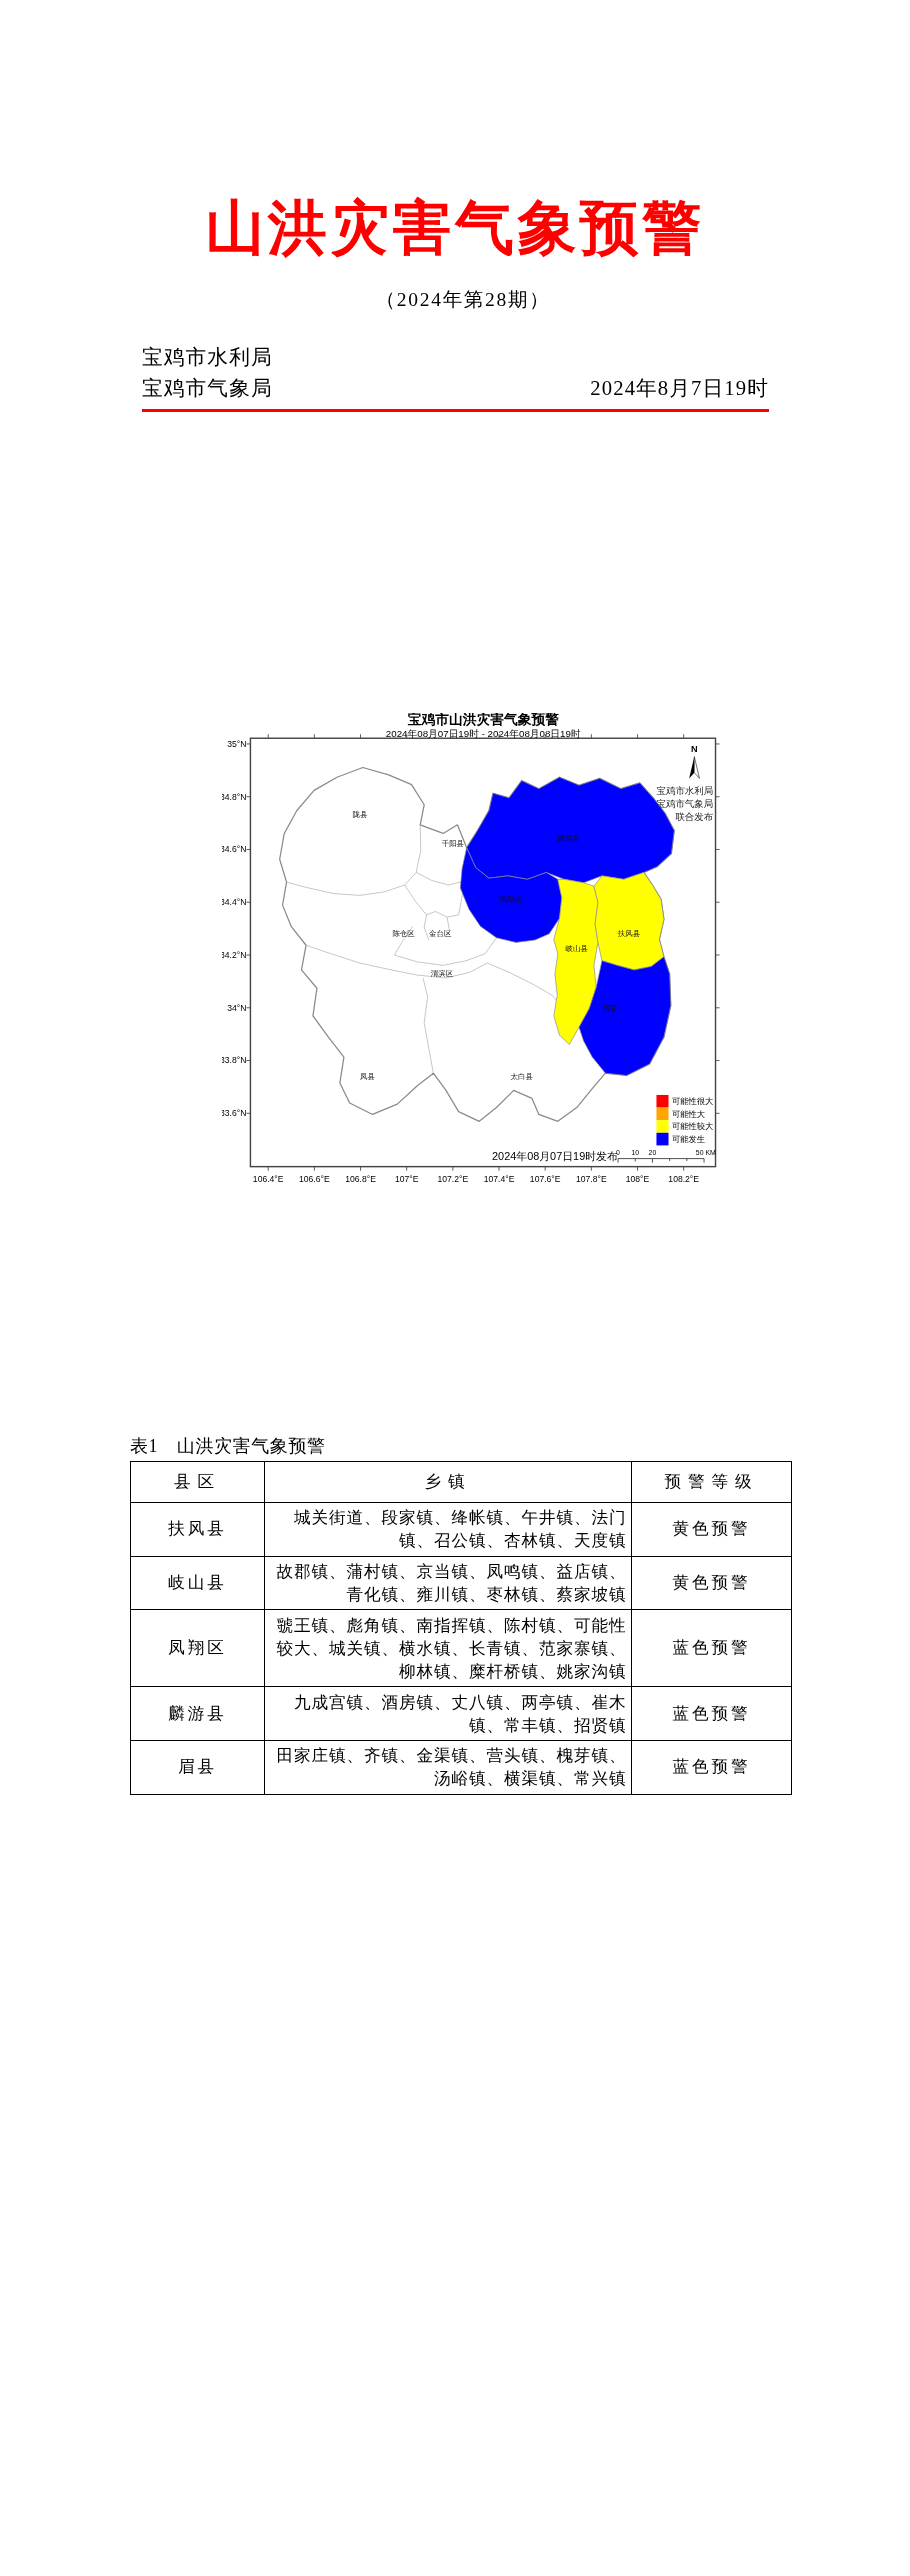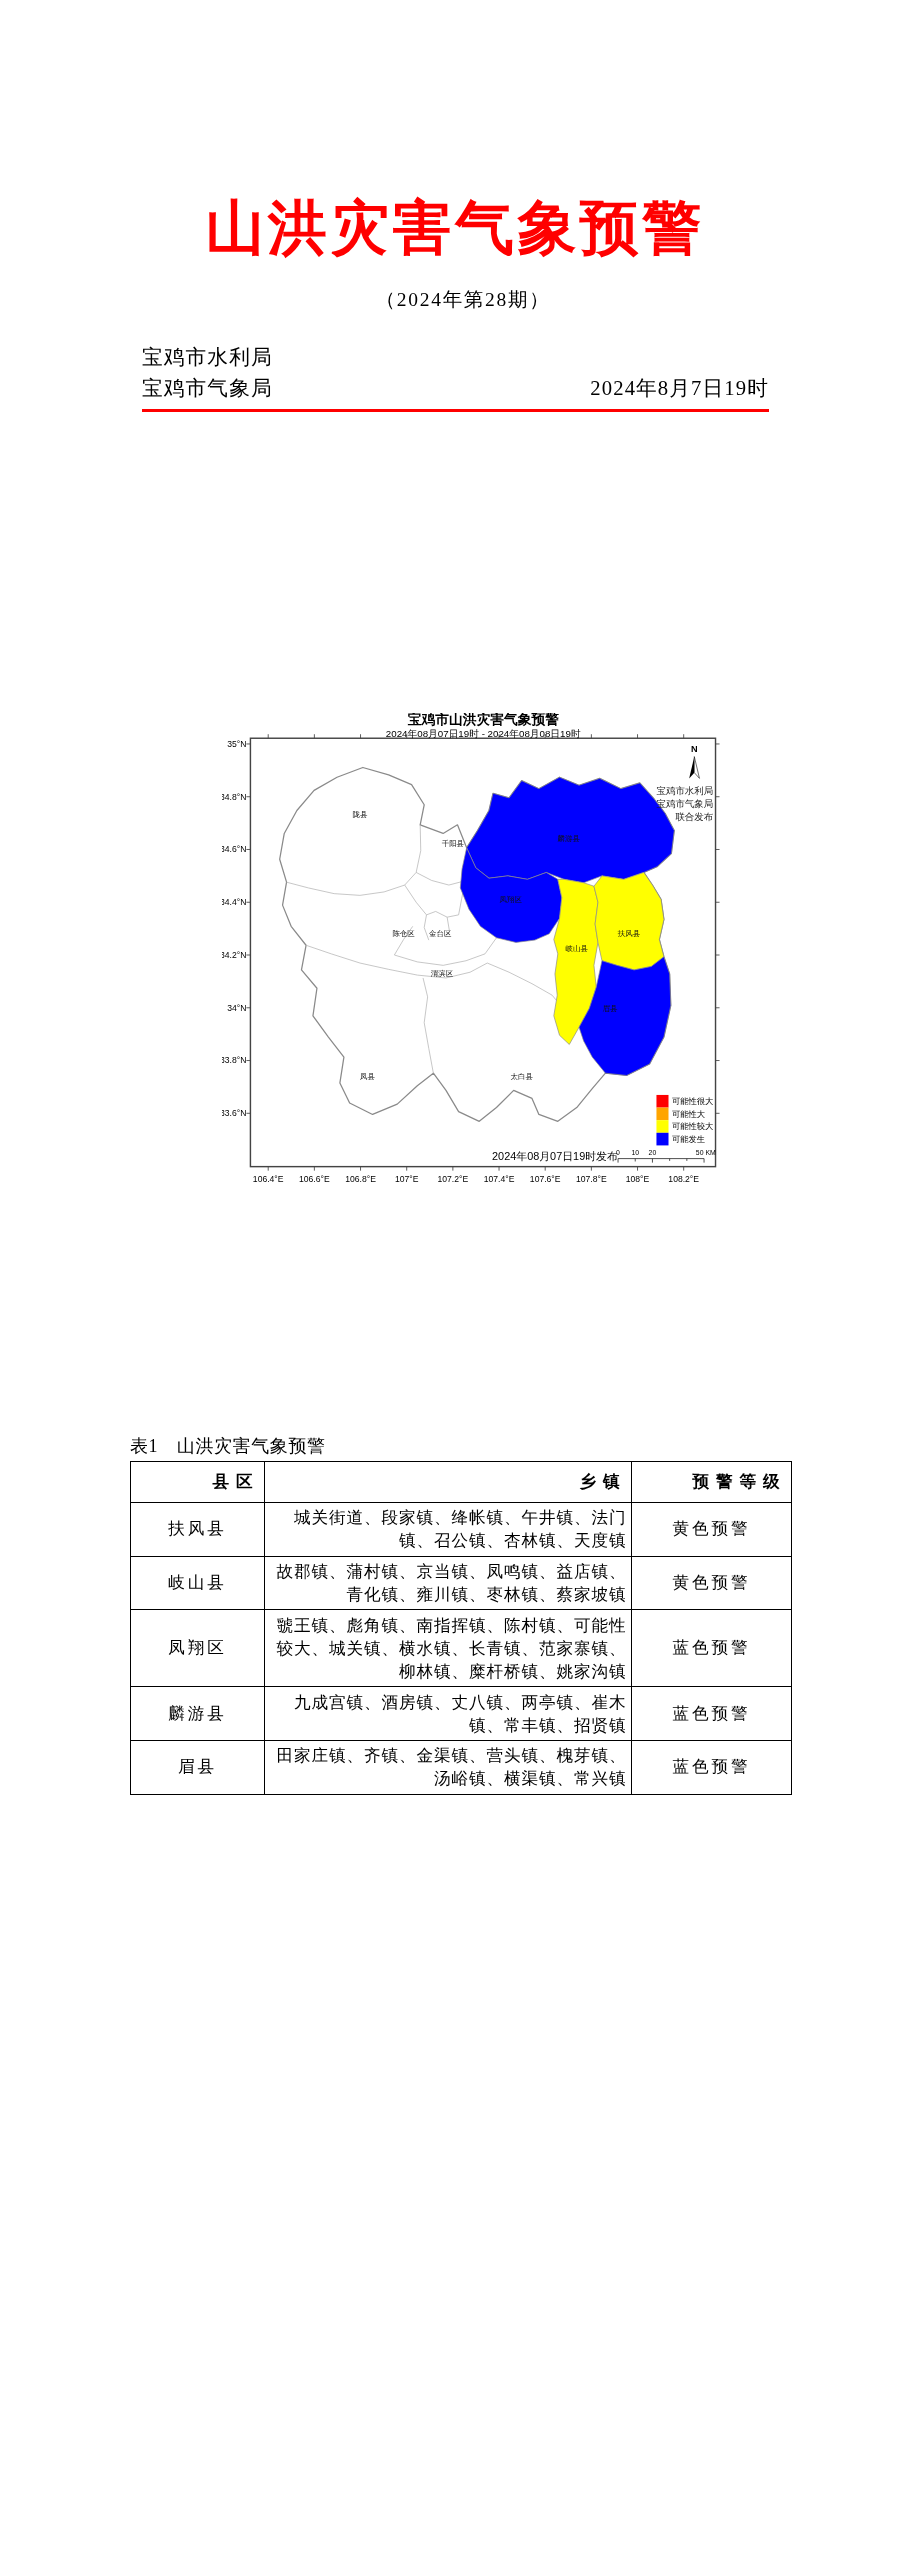--- a/index.html
+++ b/index.html
@@ -43,21 +43,21 @@
   }
   table.warn{
     position:absolute;top:1461px;left:130px;width:660px;
     border-collapse:collapse;table-layout:fixed;
     font-size:16.6px;
   }
   table.warn th,table.warn td{
     border:1.1px solid #000;vertical-align:middle;padding:3.4px 4.6px;
   }
   table.warn th{
-    font-weight:700;text-align:right;letter-spacing:6.9px;height:33px;
+    font-weight:400;text-align:center;letter-spacing:6.9px;height:33px;
   }
   td.c-county,td.c-level{text-align:center;letter-spacing:2.9px;}
   td.c-towns{text-align:right;line-height:23px;letter-spacing:0.9px;padding:4.6px 9.2px;}
   col.w1{width:134px;}col.w2{width:367px;}col.w3{width:160px;}
   
   .m-title{font-family:"Liberation Sans","DejaVu Sans",sans-serif;font-size:24px;font-weight:700;}
   .m-sub{font-family:"Liberation Sans","DejaVu Sans",sans-serif;font-size:17px;}
   .m-tick{font-family:"Liberation Sans","DejaVu Sans",sans-serif;font-size:15px;}
   .m-county{font-family:"Liberation Sans","DejaVu Sans",sans-serif;font-size:13px;fill:#111;}
   .m-issuer{font-family:"Liberation Sans","DejaVu Sans",sans-serif;font-size:16.5px;fill:#222;}

